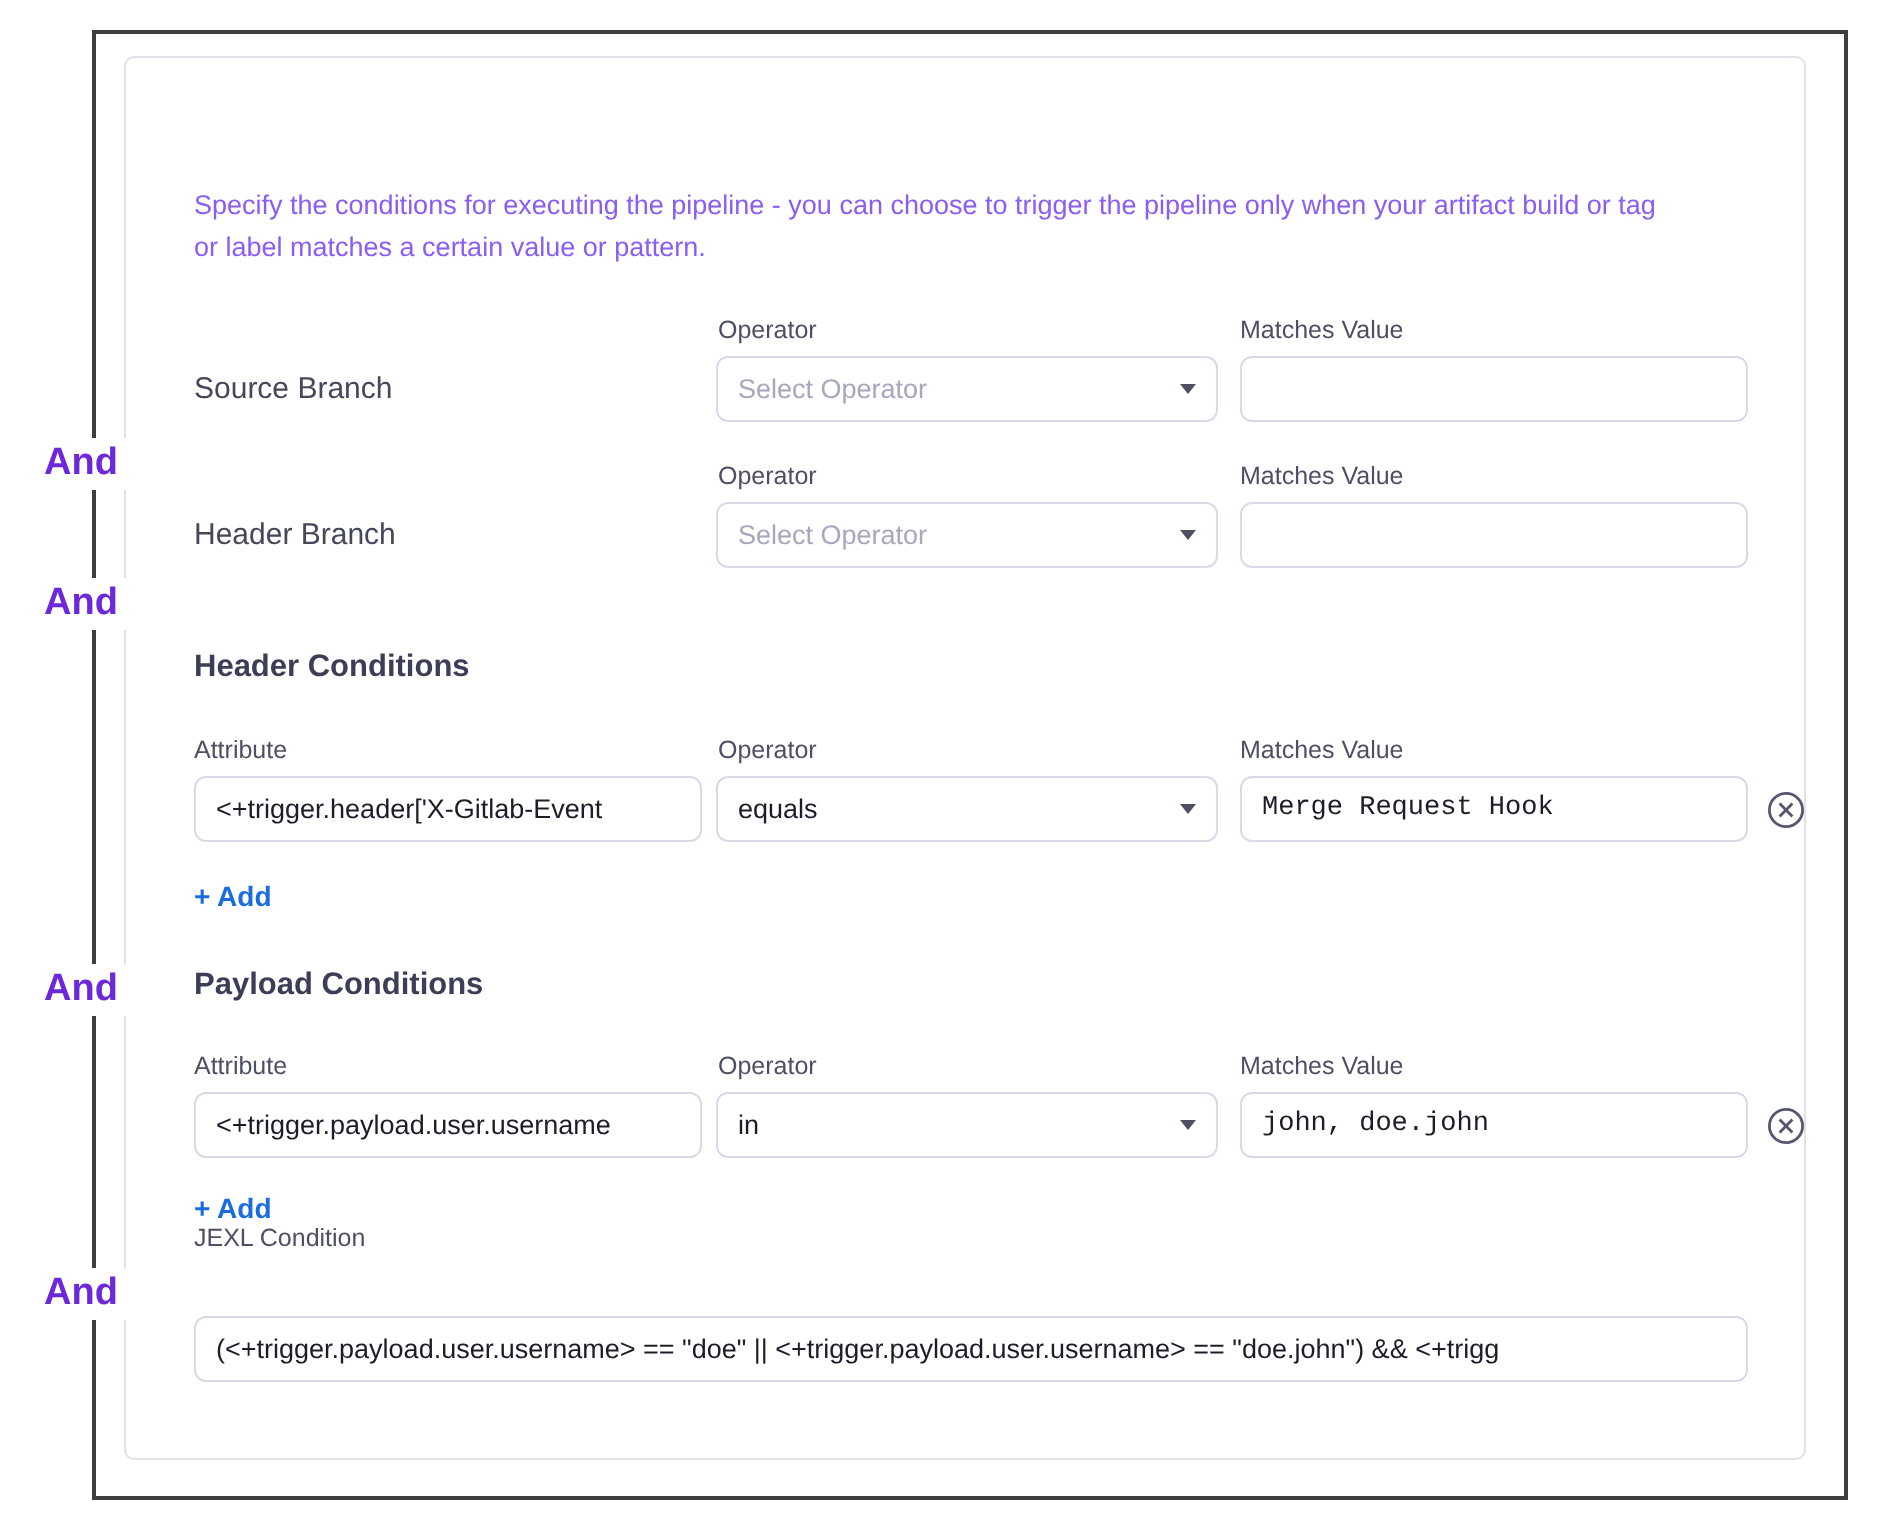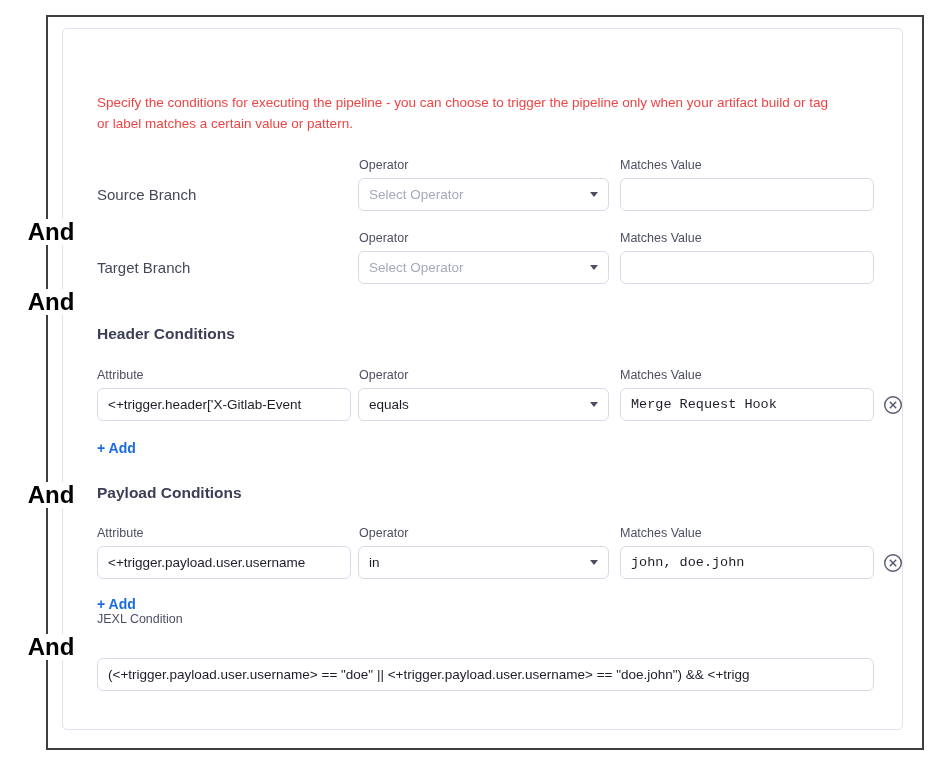--- a/index.html
+++ b/index.html
@@ -5,29 +5,29 @@
   html,body{margin:0;padding:0;background:#ffffff;}
   .stage{position:relative;width:940px;height:768px;background:#fff;
          font-family:"Liberation Sans",sans-serif;overflow:hidden;}
 
   .outer{position:absolute;left:46px;top:15px;width:878px;height:735px;
          border:2px solid #3e3e42;background:#fff;box-sizing:border-box;}
   .inner{position:absolute;left:62px;top:28px;width:841px;height:702px;
          border:1px solid #e0e1ec;border-radius:5px;background:#fff;box-sizing:border-box;}
 
   .and{position:absolute;left:22px;width:58px;height:26px;line-height:26px;
-       text-align:center;font-size:24px;font-weight:bold;color:#000000;
+       font-size:19px;font-weight:bold;color:#6d28d9;
        background:#fff;z-index:3;}
   #and-1{top:219px}#and-2{top:289px}#and-3{top:482px}#and-4{top:634px}
 
   .page-title{position:absolute;left:97px;top:46px;font-size:18px;font-weight:bold;
               color:#3c3d56;z-index:2;}
   .optional{font-size:12.5px;font-weight:normal;color:#8f91ae;letter-spacing:.4px;}
   .desc{position:absolute;left:97px;top:92px;width:732px;font-size:13.5px;
-        line-height:21px;color:#ef4444;z-index:2;}
+        line-height:21px;color:#8b5cf6;z-index:2;}
 
   .field-label{position:absolute;font-size:12.5px;color:#4d4f63;z-index:2;}
   .row-label{position:absolute;font-size:15px;color:#45475c;z-index:2;}
   .section-title{position:absolute;font-size:15.5px;font-weight:bold;color:#3c3d56;z-index:2;}
 
   .inputbox{position:absolute;height:33px;border:1px solid #d9dae8;border-radius:6px;
             background:#fff;box-sizing:border-box;font-size:13.5px;color:#1c1d29;
             padding:0 10px;font-family:"Liberation Sans",sans-serif;outline:none;z-index:2;
             white-space:nowrap;overflow:hidden;}
   .selectbox{position:absolute;height:33px;border:1px solid #d9dae8;border-radius:6px;
@@ -70,21 +70,21 @@
   <div class="field-label lx3" style="top:158px">Matches Value</div>
   <div class="row-label lx1" style="top:186px">Source Branch</div>
   <div class="selectbox c2" style="top:178px">
     <span class="ph">Select Operator</span>
     <span class="caret"></span>
   </div>
   <input class="inputbox c3" style="top: 178px;">
 
   <div class="field-label lx2" style="top:231px">Operator</div>
   <div class="field-label lx3" style="top:231px">Matches Value</div>
-  <div class="row-label lx1" style="top:259px">Target Branch</div>
+  <div class="row-label lx1" style="top:259px">Header Branch</div>
   <div class="selectbox c2" style="top:251px">
     <span class="ph">Select Operator</span>
     <span class="caret"></span>
   </div>
   <input class="inputbox c3" style="top: 251px;">
 
   <div class="section-title lx1" style="top:325px">Header Conditions</div>
   <div class="field-label lx1" style="top:368px">Attribute</div>
   <div class="field-label lx2" style="top:368px">Operator</div>
   <div class="field-label lx3" style="top:368px">Matches Value</div>

